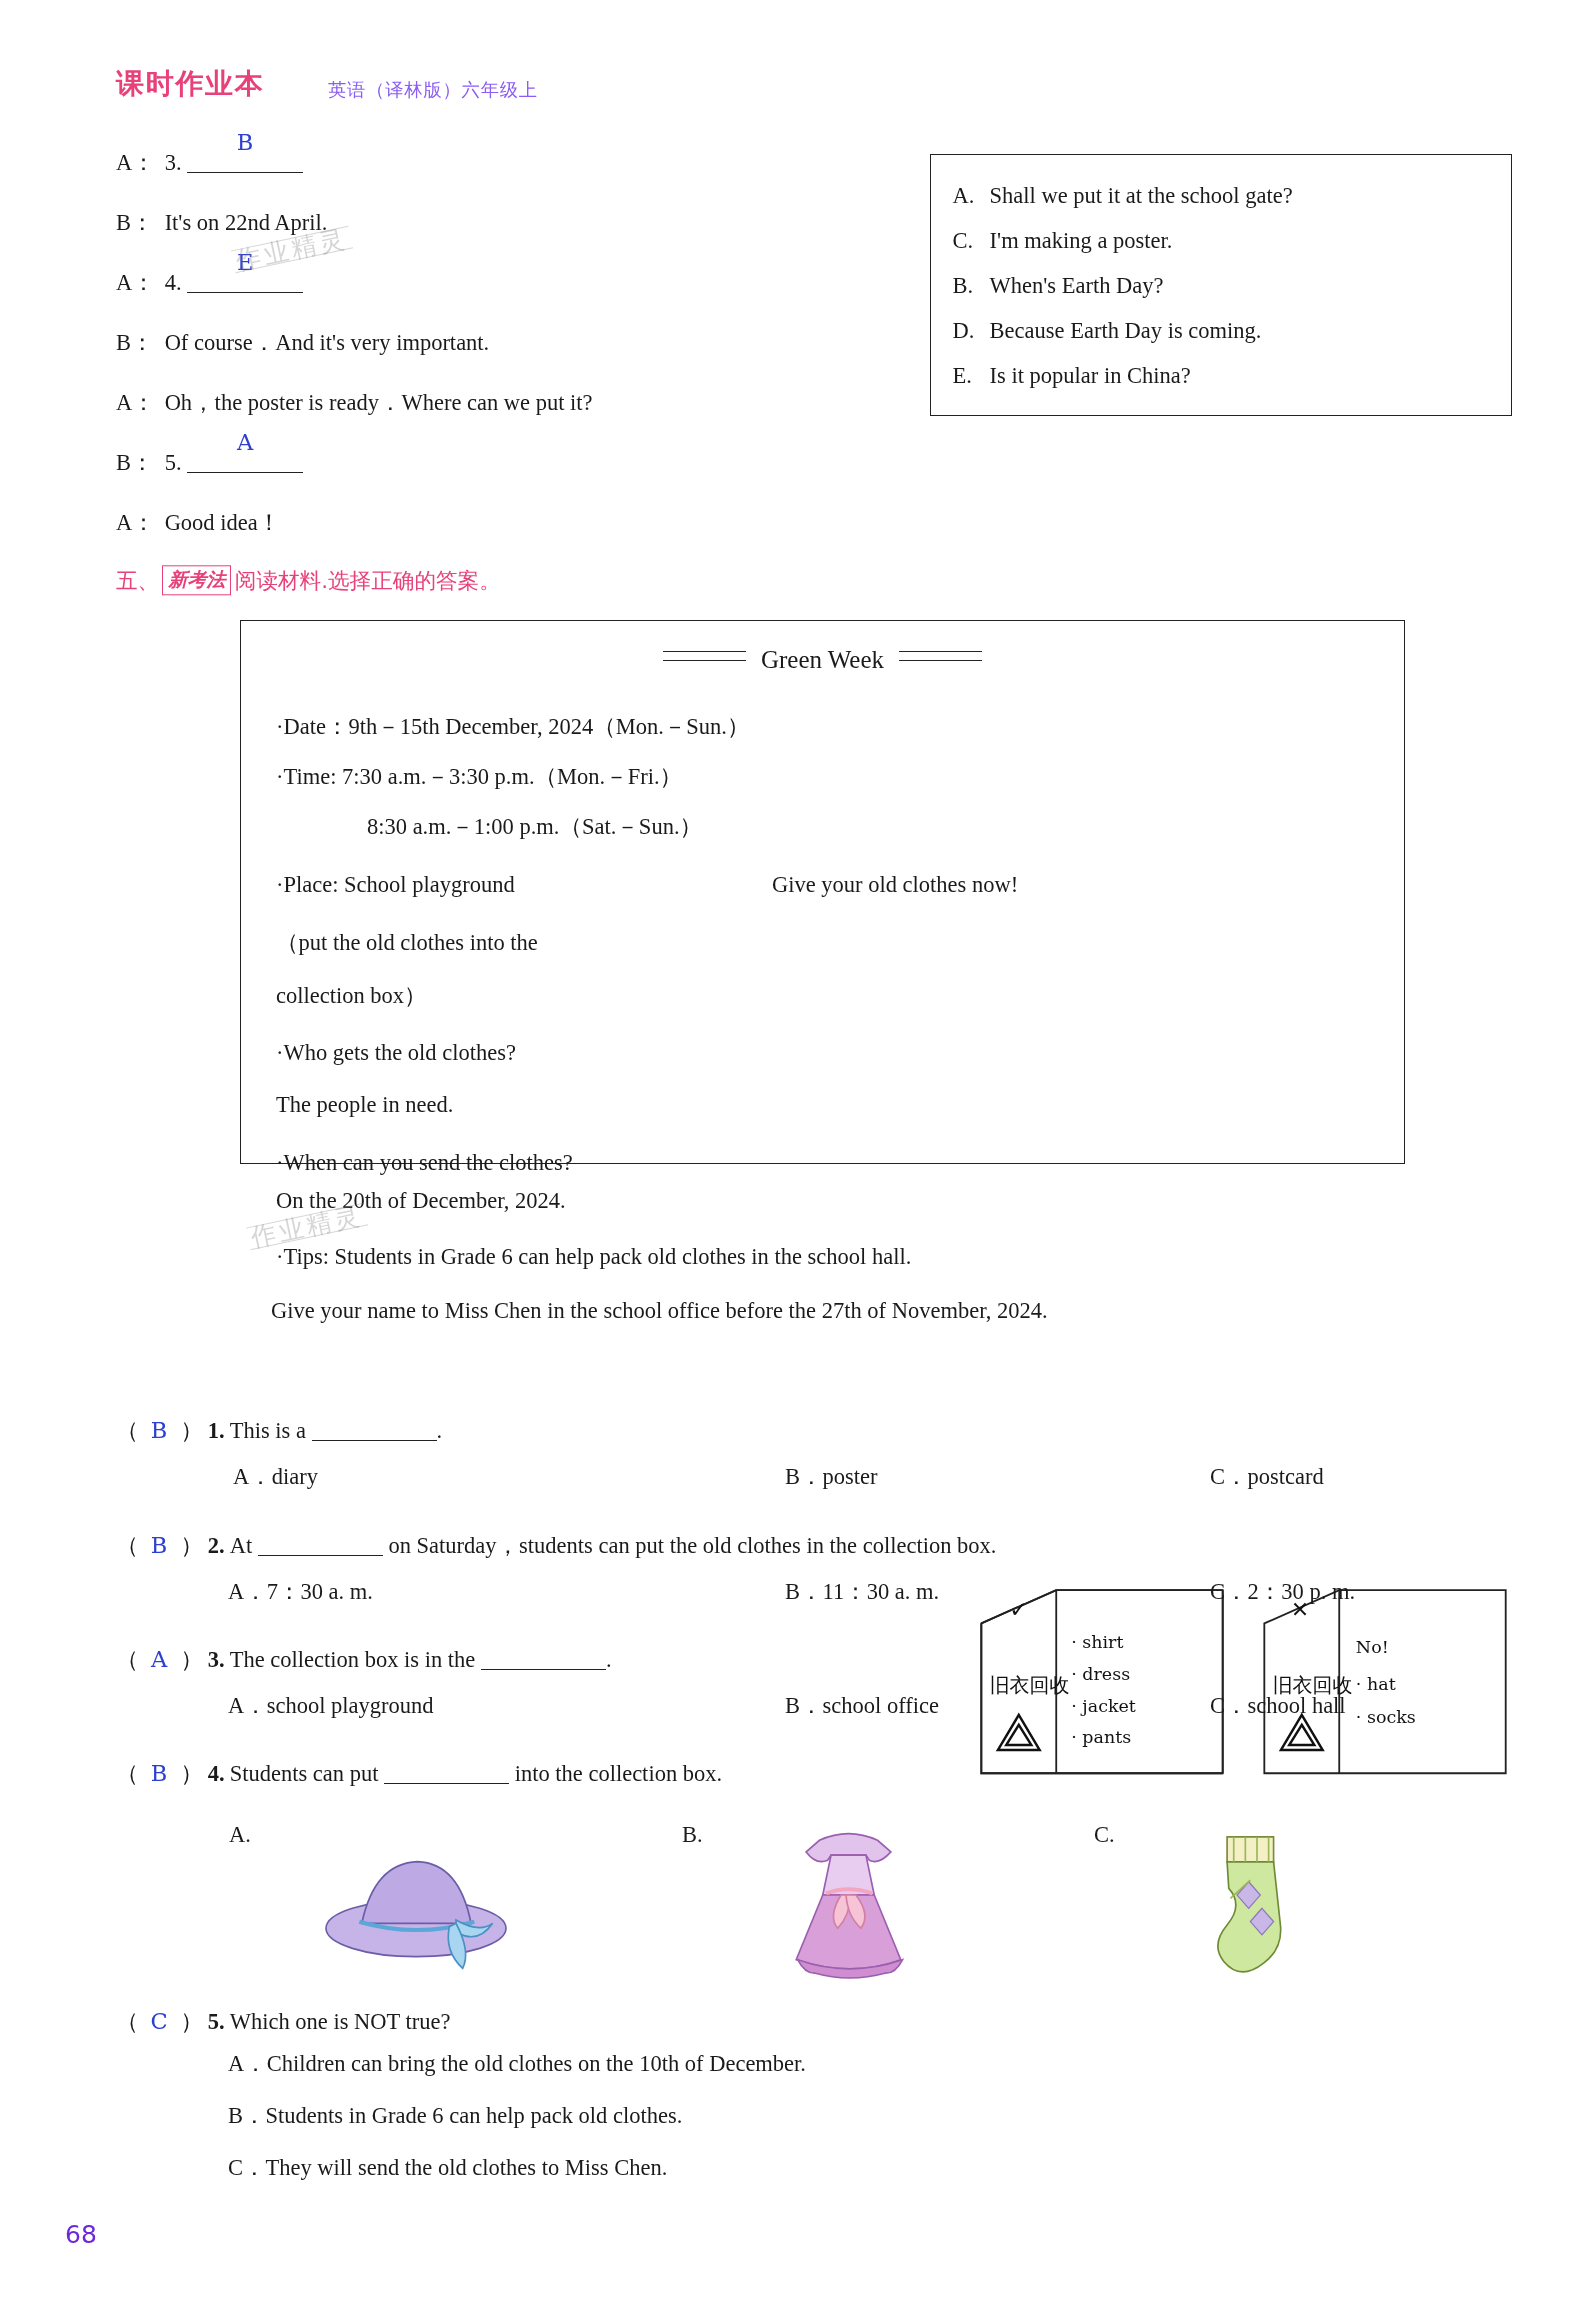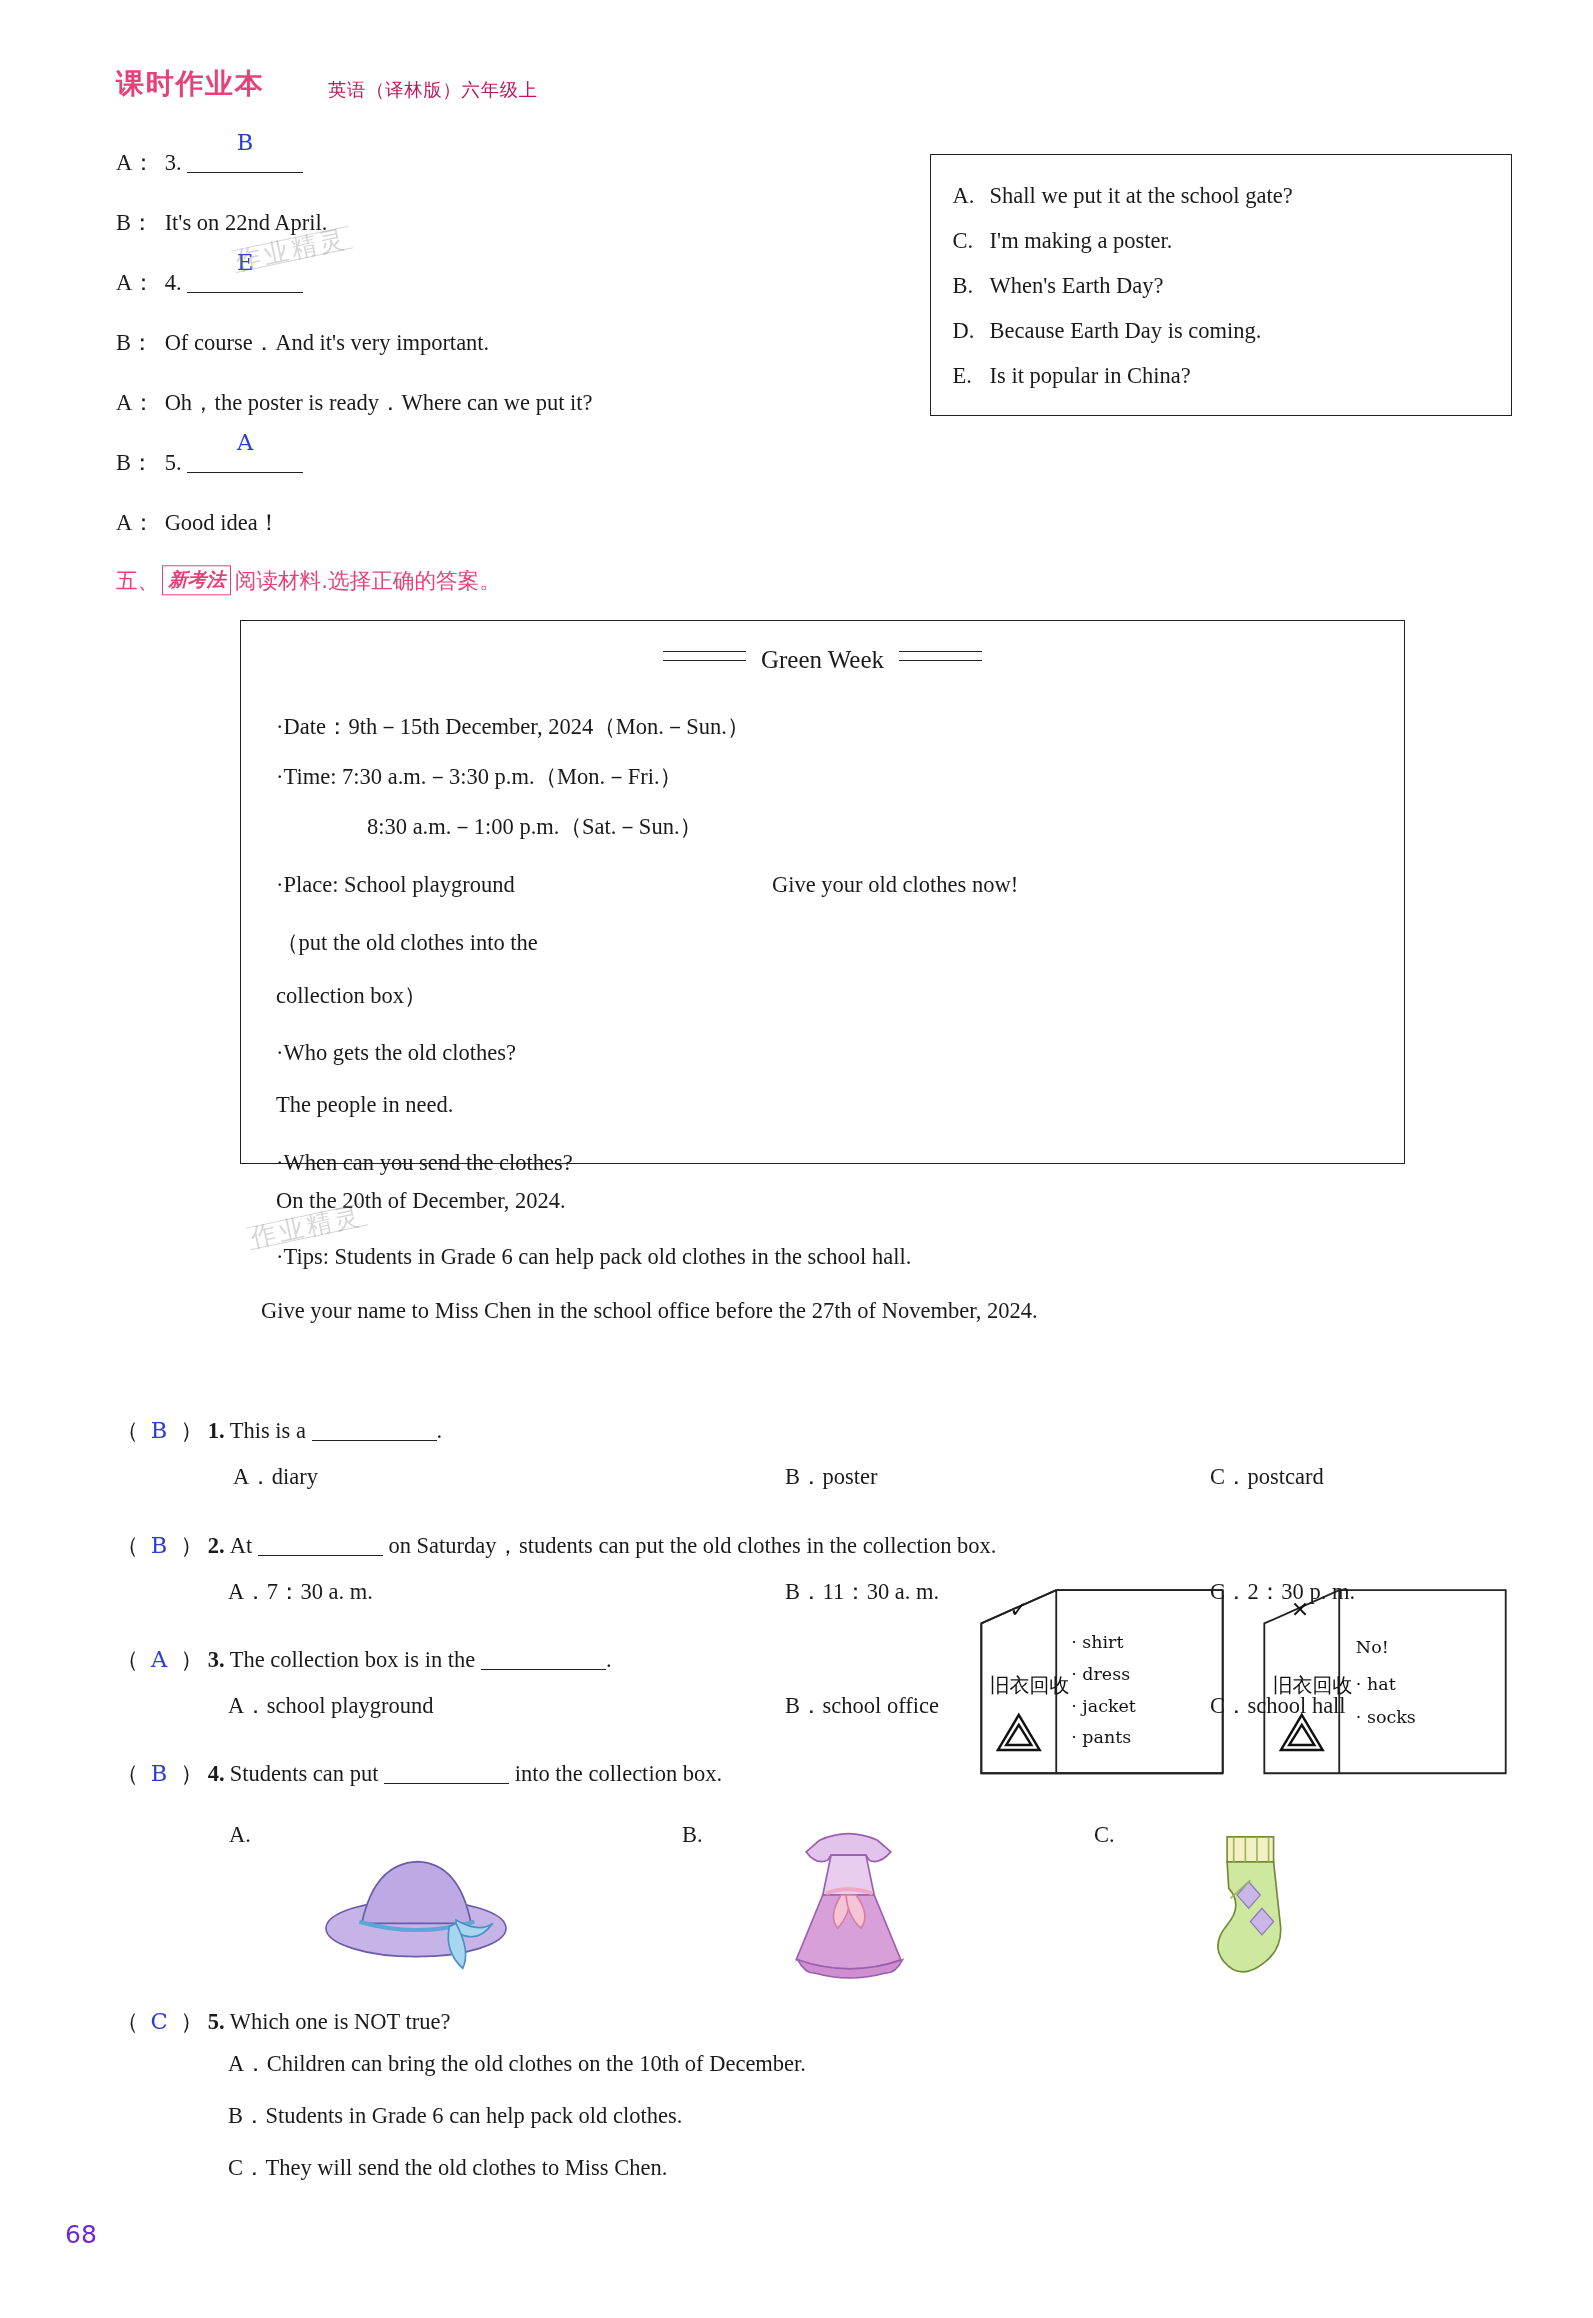--- a/index.html
+++ b/index.html
@@ -38,21 +38,21 @@
     font-size: 28px;
     color: #e8417a;
     letter-spacing: 1.7px;
   }
   .header-sub {
     position: absolute;
     left: 212px;
     top: 11.6px;
     font-family: "DejaVu Sans", sans-serif;
     font-size: 18.3px;
-    color: #be185d;
+    color: #8b5cf6;
     letter-spacing: 0.8px;
   }
 
   
   .dialogue {
     position: absolute;
     left: 116px;
     top: 146px;
     width: 832px;
   }
@@ -345,21 +345,21 @@
     <div class="p-line" style="left:35px; top:140px;">·Time: 7:30 a.m.－3:30 p.m.（Mon.－Fri.）</div>
     <div class="p-line" style="left:126px; top:190px;">8:30 a.m.－1:00 p.m.（Sat.－Sun.）</div>
     <div class="p-line" style="left:35px; top:248px;">·Place: School playground</div>
     <div class="p-line" style="left:35px; top:306px;">（put the old clothes into the</div>
     <div class="p-line" style="left:35px; top:359px;">collection box）</div>
     <div class="p-line" style="left:35px; top:416px;">·Who gets the old clothes?</div>
     <div class="p-line" style="left:35px; top:468px;">The people in need.</div>
     <div class="p-line" style="left:35px; top:526px;">·When can you send the clothes?</div>
     <div class="p-line" style="left:35px; top:564px;">On the 20th of December, 2024.</div>
     <div class="p-line" style="left:35px; top:620px;">·Tips: Students in Grade 6 can help pack old clothes in the school hall.</div>
-    <div class="p-line" style="left:20px; top:674px;">Give your name to Miss Chen in the school office before the 27th of November, 2024.</div>
+    <div class="p-line" style="left:30px; top:674px;">Give your name to Miss Chen in the school office before the 27th of November, 2024.</div>
 
     <div class="p-line" style="left:531px; top:248px;text-align:center;">Give your old clothes now!</div>
 
     <div class="bins">
       <svg width="566" height="250" viewBox="0 0 680 300">
 
         <g fill="none" stroke="#222" stroke-width="2.2">
           <polygon points="10,70 100,30 300,30 300,250 10,250" fill="#ffffff"></polygon>
           <polyline points="100,30 100,250"></polyline>
           <polyline points="10,70 100,30"></polyline>

